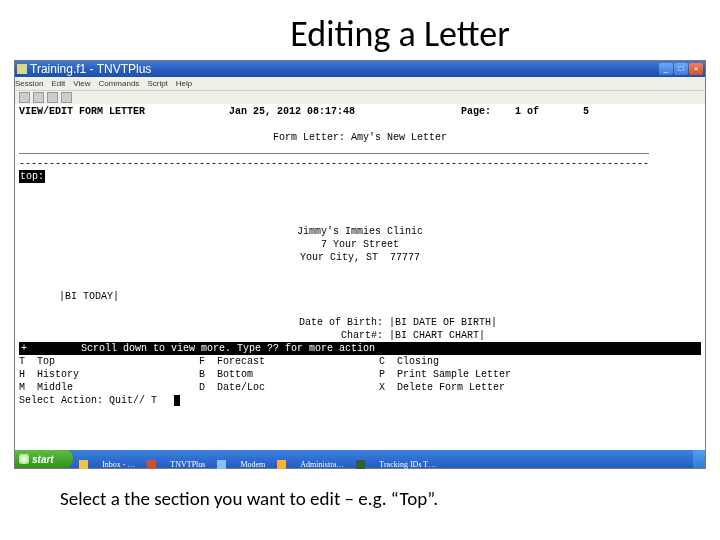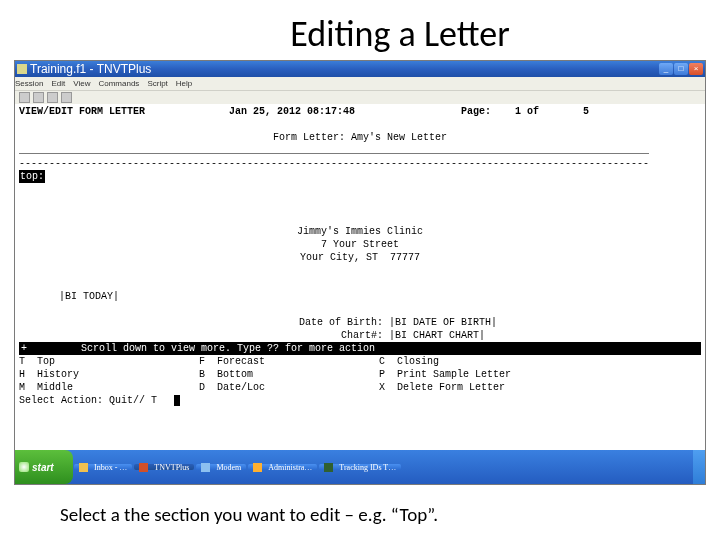--- a/index.html
+++ b/index.html
@@ -101,39 +101,39 @@
       display: grid;
       grid-template-columns: 180px 180px 260px;
       font-family: "Courier New", monospace;
       font-size: 10px;
     }
     .menu-item { white-space: pre; }
     .menu-item .key { display: inline-block; width: 18px; }
     .prompt-row { display: flex; align-items: center; gap: 17px; }
     .cursor { width: 6px; height: 11px; background: #000; display: inline-block; vertical-align: middle; }
     .taskbar {
-      height: 34px;
+      height: 18px;
       background: linear-gradient(to bottom, #3a80e0, #245cc0);
       display: flex; align-items: stretch;
     }
     .start-btn {
       width: 58px;
       background: linear-gradient(to bottom, #5cbf3c, #2e8f1e);
       color: #fff; font-size: 10px; font-style: italic; font-weight: bold;
       font-family: Tahoma, sans-serif;
       display: flex; align-items: center; padding-left: 4px;
       border-radius: 0 8px 8px 0;
       gap: 3px;
     }
     .start-orb { width: 10px; height: 10px; background: radial-gradient(#fff,#8de06a); border-radius: 2px; }
     .task-item {
       margin: 14px 1px; padding: 0 5px;
       background: linear-gradient(#4a90f0,#2a6ad0);
       color: #fff; font-size: 8px; font-family: Tahoma;
-      display: flex; align-items: center; gap: 6px;
+      display: flex; align-items: center; gap: 14px;
       border-radius: 2px;
     }
     .task-item.active { background: linear-gradient(#2a5fb8,#1e4f98); }
     .task-ico { width: 9px; height: 9px; background: #f0c050; }
     .task-ico.b { background: #d0502a; }
     .task-ico.c { background: #8cc0f0; }
     .task-ico.d { background: #ffb030; }
     .task-ico.e { background: #306030; }
     .tray {
       margin-left: auto;

